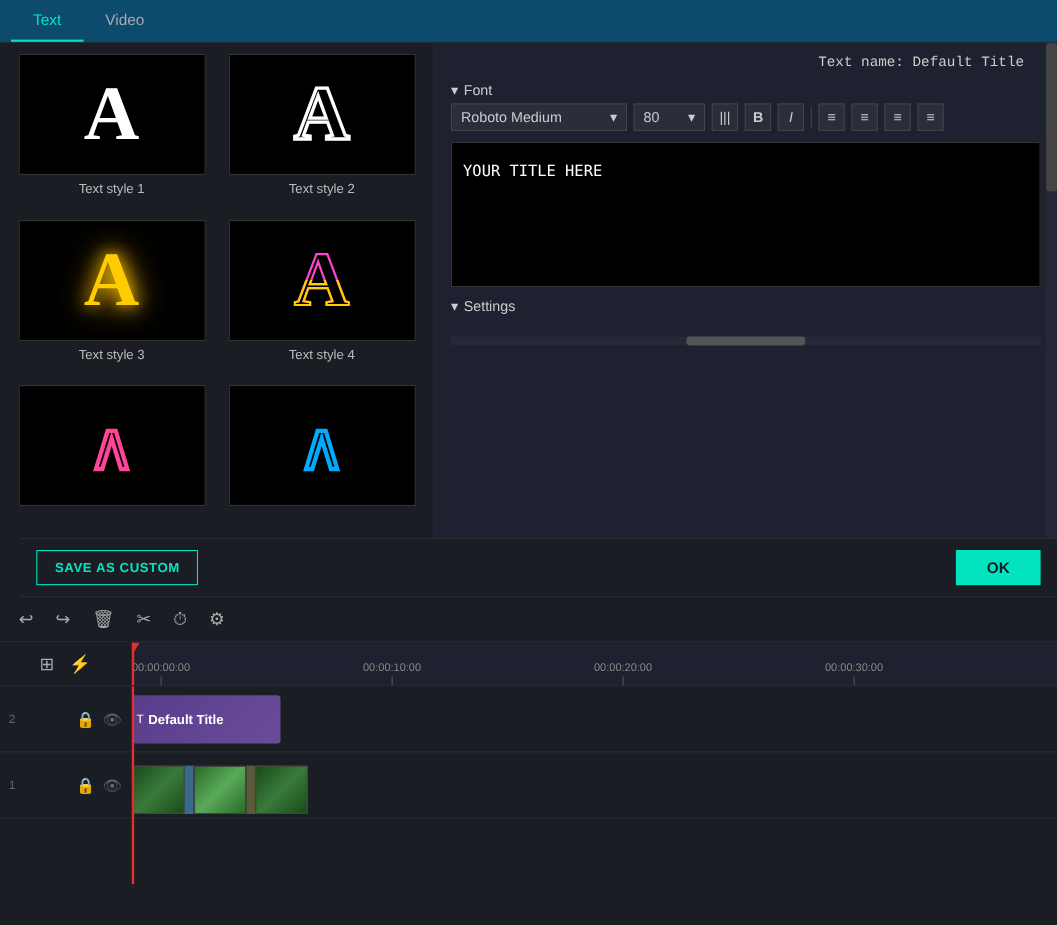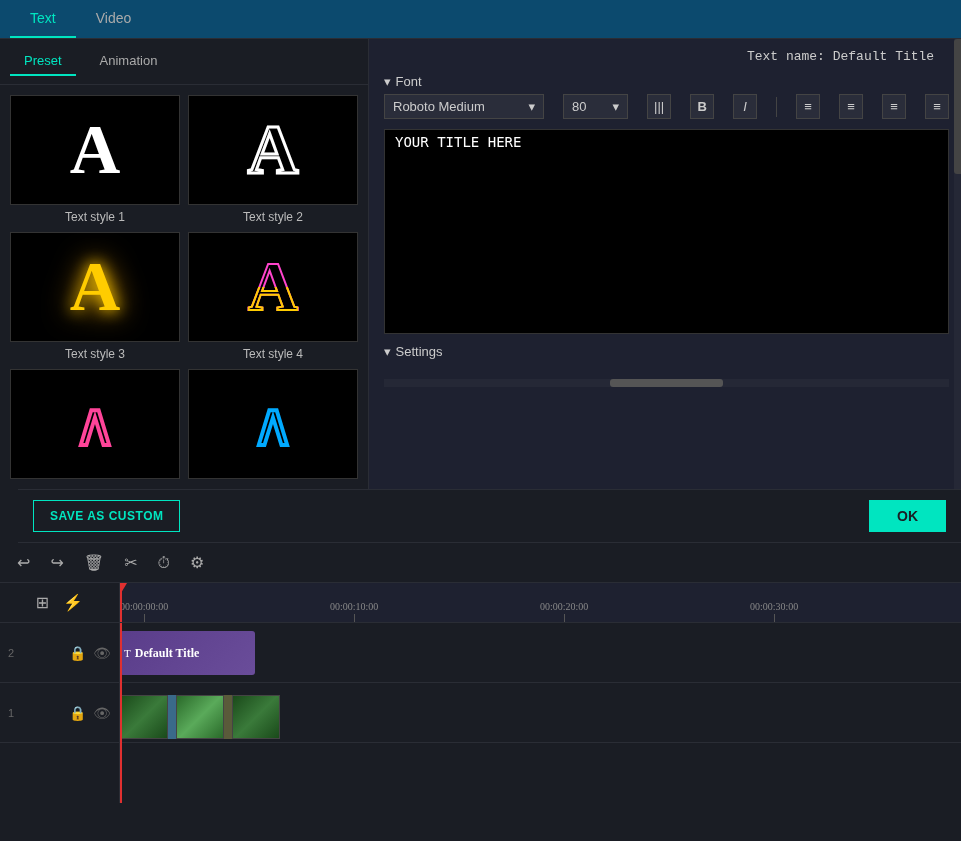--- a/index.html
+++ b/index.html
@@ -191,21 +191,21 @@
       gap: 5px;
       color: #ccc;
       font-size: 13px;
       margin-bottom: 5px;
     }
 
     
     .font-controls {
       display: flex;
       align-items: center;
-      gap: 19px;
+      gap: 6px;
     }
     .font-dropdown {
       background: #2a2d3a;
       border: 1px solid #444;
       color: #ccc;
       padding: 4px 8px;
       font-size: 13px;
       width: 160px;
       display: flex;
       align-items: center;
@@ -240,23 +240,23 @@
       width: 1px;
       height: 20px;
       background: #444;
     }
 
     
     .text-input-area {
       background: #000;
       border: 1px solid #333;
       color: #fff;
-      padding: 4px 10px;
+      padding: 18px 10px;
       font-size: 14px;
-      height: 205px;
+      height: 132px;
       resize: none;
       width: 100%;
     }
 
     
     .settings-section {
       color: #ccc;
       font-size: 13px;
     }
 
@@ -383,21 +383,20 @@
       font-size: 14px;
       cursor: pointer;
     }
 
     
     .timeline-main {
       flex: 1;
       overflow-x: hidden;
       display: flex;
       flex-direction: column;
-      font-family: Liberation Serif, serif;
     }
     .timeline-ruler {
       height: 40px;
       background: #1e2130;
       border-bottom: 1px solid #2a2d35;
       display: flex;
       align-items: flex-end;
       padding-bottom: 4px;
       position: relative;
     }
@@ -495,24 +494,20 @@
 
 <div class="top-tabs">
   <div class="top-tab active">Text</div>
   <div class="top-tab">Video</div>
 </div>
 
 <div class="main-content">
 
   <div class="left-panel">
 
-    <div class="sub-tabs">
-      <div class="sub-tab active">Preset</div>
-      <div class="sub-tab">Animation</div>
-    </div>
 
     <div class="style-grid">
 
       <div class="style-item">
         <div class="style-preview">
           <span class="letter-a-white">A</span>
         </div>
         <span class="style-label">Text style 1</span>
       </div>
 

